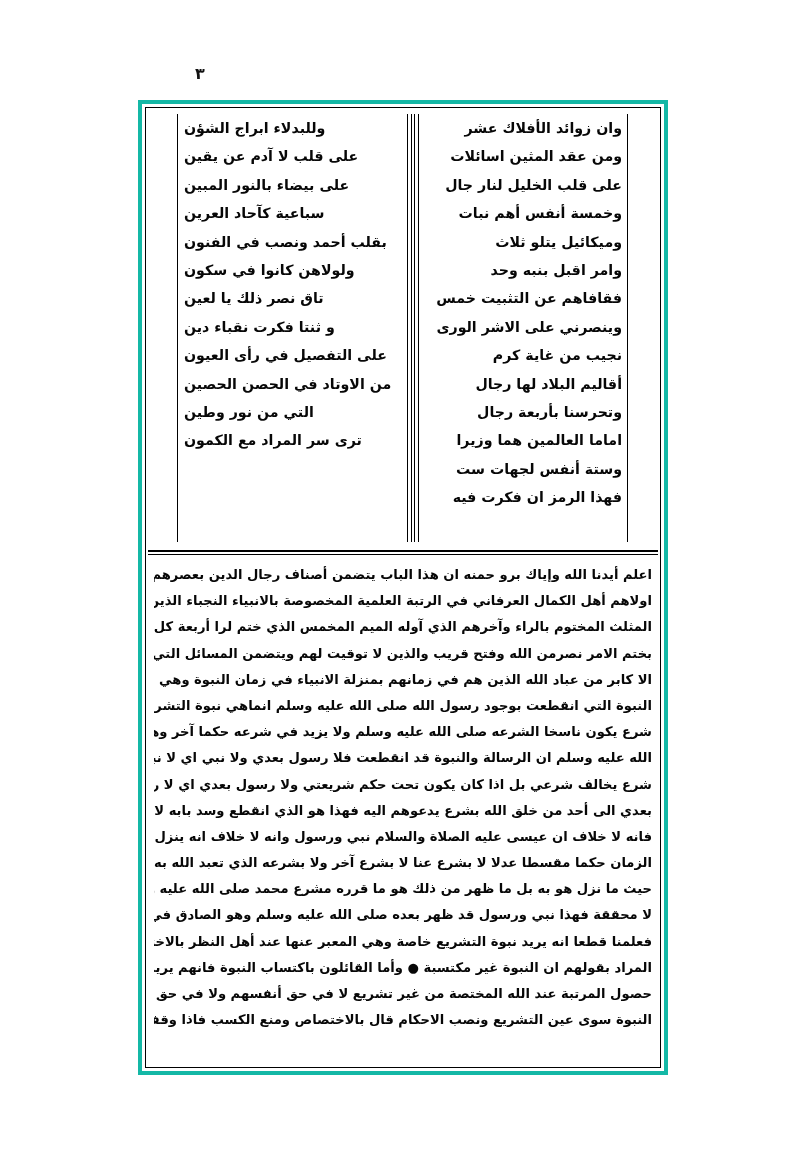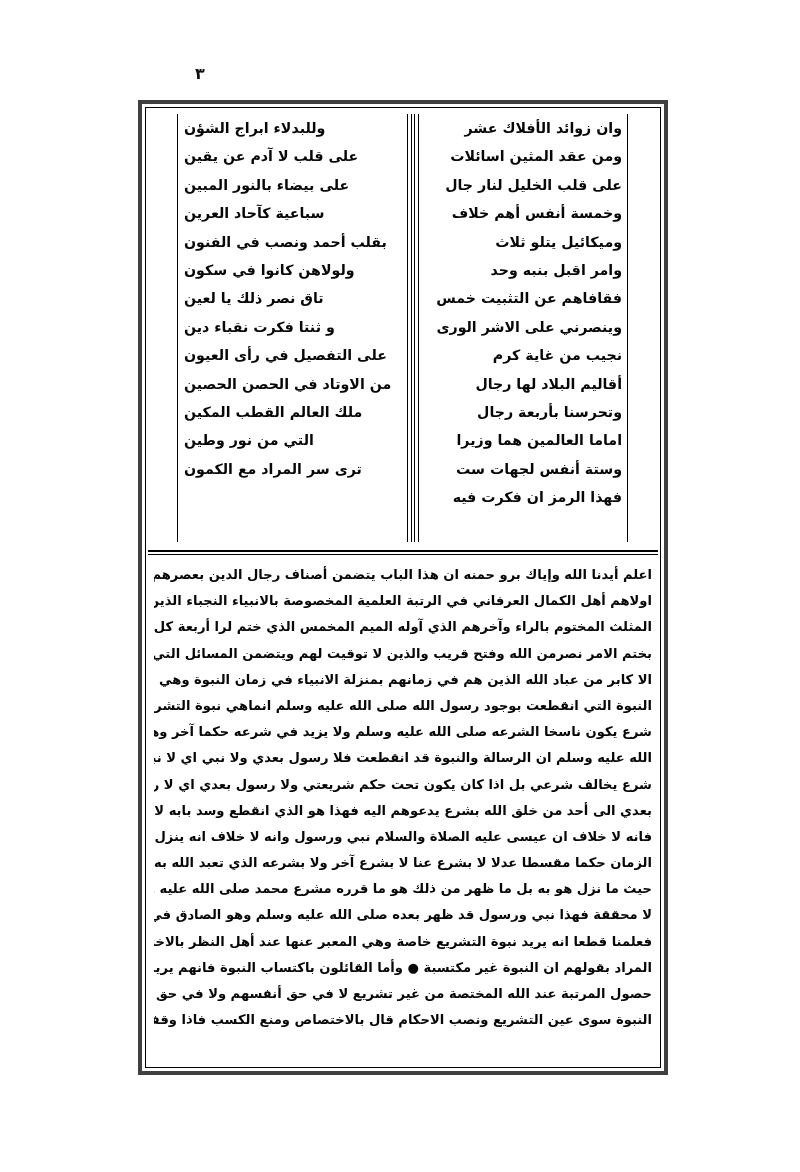--- a/index.html
+++ b/index.html
@@ -39,21 +39,21 @@
     font-family: "DejaVu Sans", sans-serif;
   }
 
   
   #text-frame {
     position: absolute;
     left: 138px;
     top: 100px;
     width: 530px;
     height: 975px;
-    border: 4px solid #404040;
+    border: 4px solid #14b8a6;
     box-sizing: border-box;
     background: #ffffff;
   }
   #frame-inner {
     position: absolute;
     left: 3px; top: 3px; right: 3px; bottom: 3px;
     border: 1px solid #000000;
     box-sizing: border-box;
   }
 
@@ -196,33 +196,32 @@
         <div class="verse-line">وللبدلاء ابراج الشؤن</div>
         <div class="verse-line">على قلب لا آدم عن يقين</div>
         <div class="verse-line">على بيضاء بالنور المبين</div>
         <div class="verse-line">سباعية كآحاد العرين</div>
         <div class="verse-line">بقلب أحمد ونصب في الفنون</div>
         <div class="verse-line">ولولاهن كانوا في سكون</div>
         <div class="verse-line">تاق نصر ذلك يا لعين</div>
         <div class="verse-line">و ثنتا فكرت نقباء دين</div>
         <div class="verse-line">على التفصيل في رأى العيون</div>
         <div class="verse-line">من الاوتاد في الحصن الحصين</div>
-        <div class="verse-line">ملك العالم القطب المكين</div>
         <div class="verse-line">التي من نور وطين</div>
         <div class="verse-line">ترى سر المراد مع الكمون</div>
       </div>
 
       <div class="verse-rule-double"></div>
       <div class="verse-rule-double"></div>
 
       <div class="verse-column" id="verse-column-right">
         <div class="verse-line">وان زوائد الأفلاك عشر</div>
         <div class="verse-line">ومن عقد المثين اسائلات</div>
         <div class="verse-line">على قلب الخليل لنار جال</div>
-        <div class="verse-line">وخمسة أنفس أهم خلاف</div>
+        <div class="verse-line">وخمسة أنفس أهم نبات</div>
         <div class="verse-line">وميكائيل يتلو ثلاث</div>
         <div class="verse-line">وامر اقبل بنبه وحد</div>
         <div class="verse-line">فقافاهم عن التثبيت خمس</div>
         <div class="verse-line">وينصرني على الاشر الورى</div>
         <div class="verse-line">نجيب من غاية كرم</div>
         <div class="verse-line">أقاليم البلاد لها رجال</div>
         <div class="verse-line">وتحرسنا بأربعة رجال</div>
         <div class="verse-line">اماما العالمين هما وزيرا</div>
         <div class="verse-line">وستة أنفس لجهات ست</div>
         <div class="verse-line">فهذا الرمز ان فكرت فيه</div>

